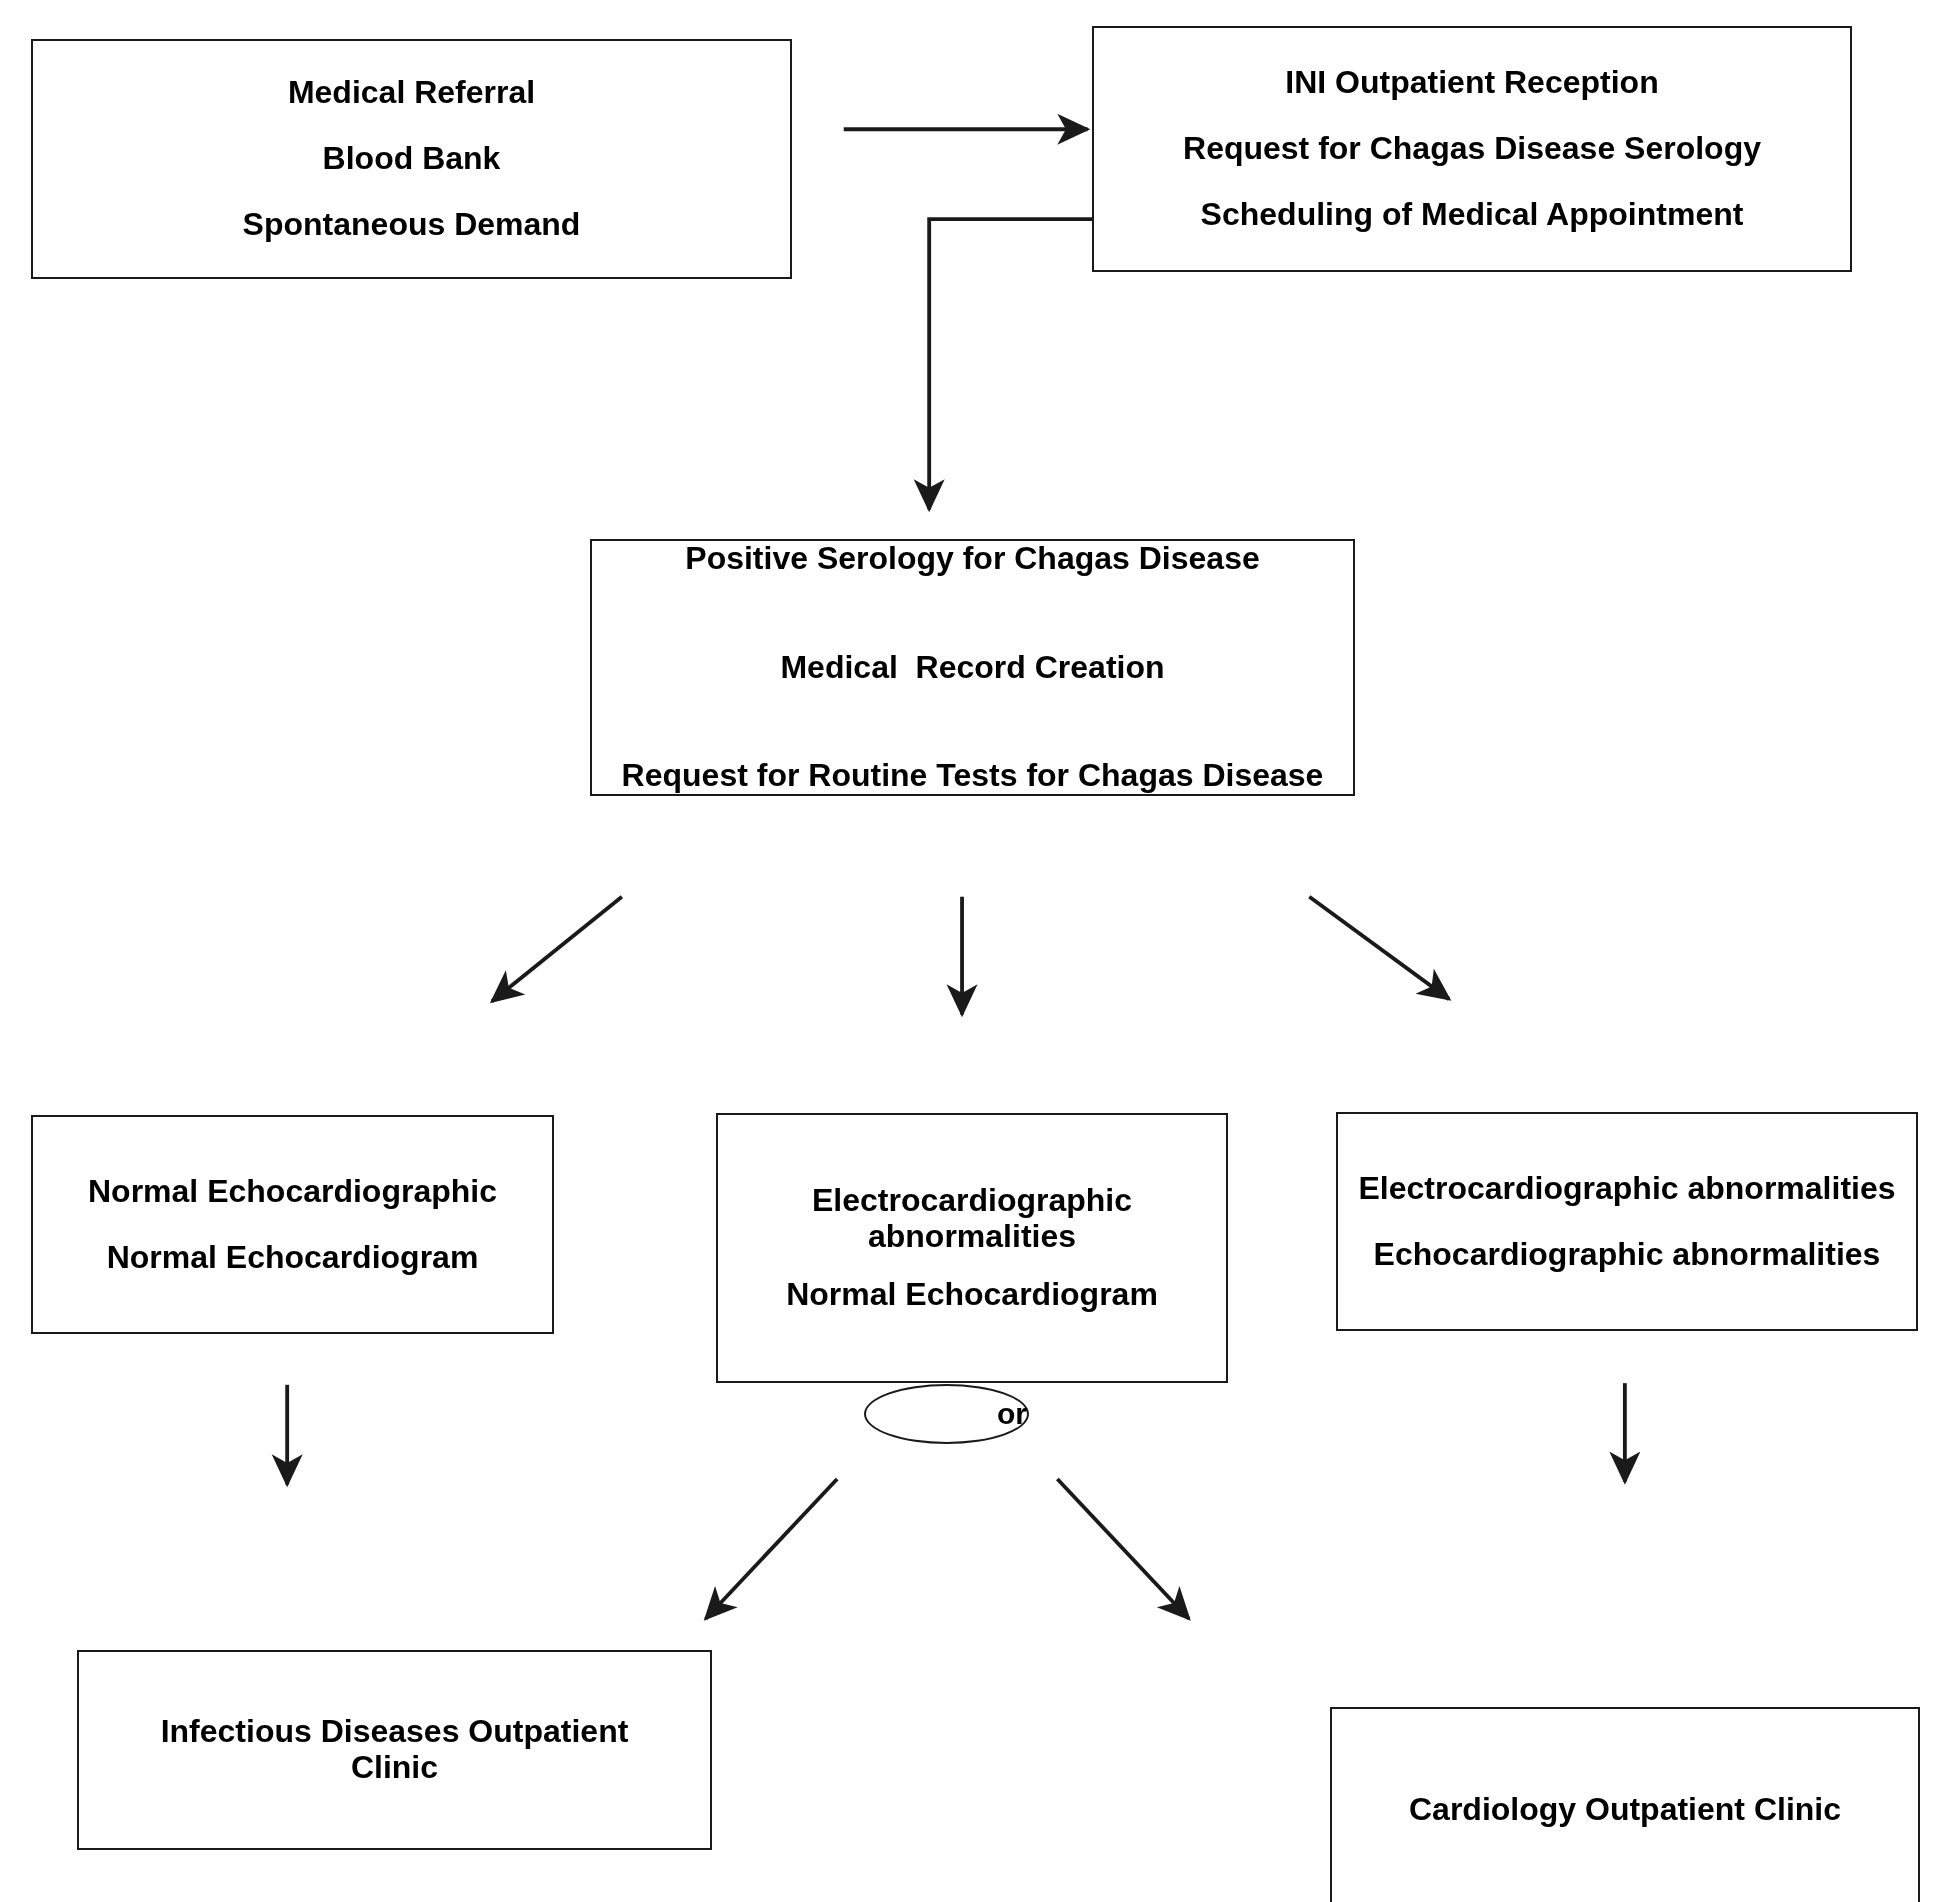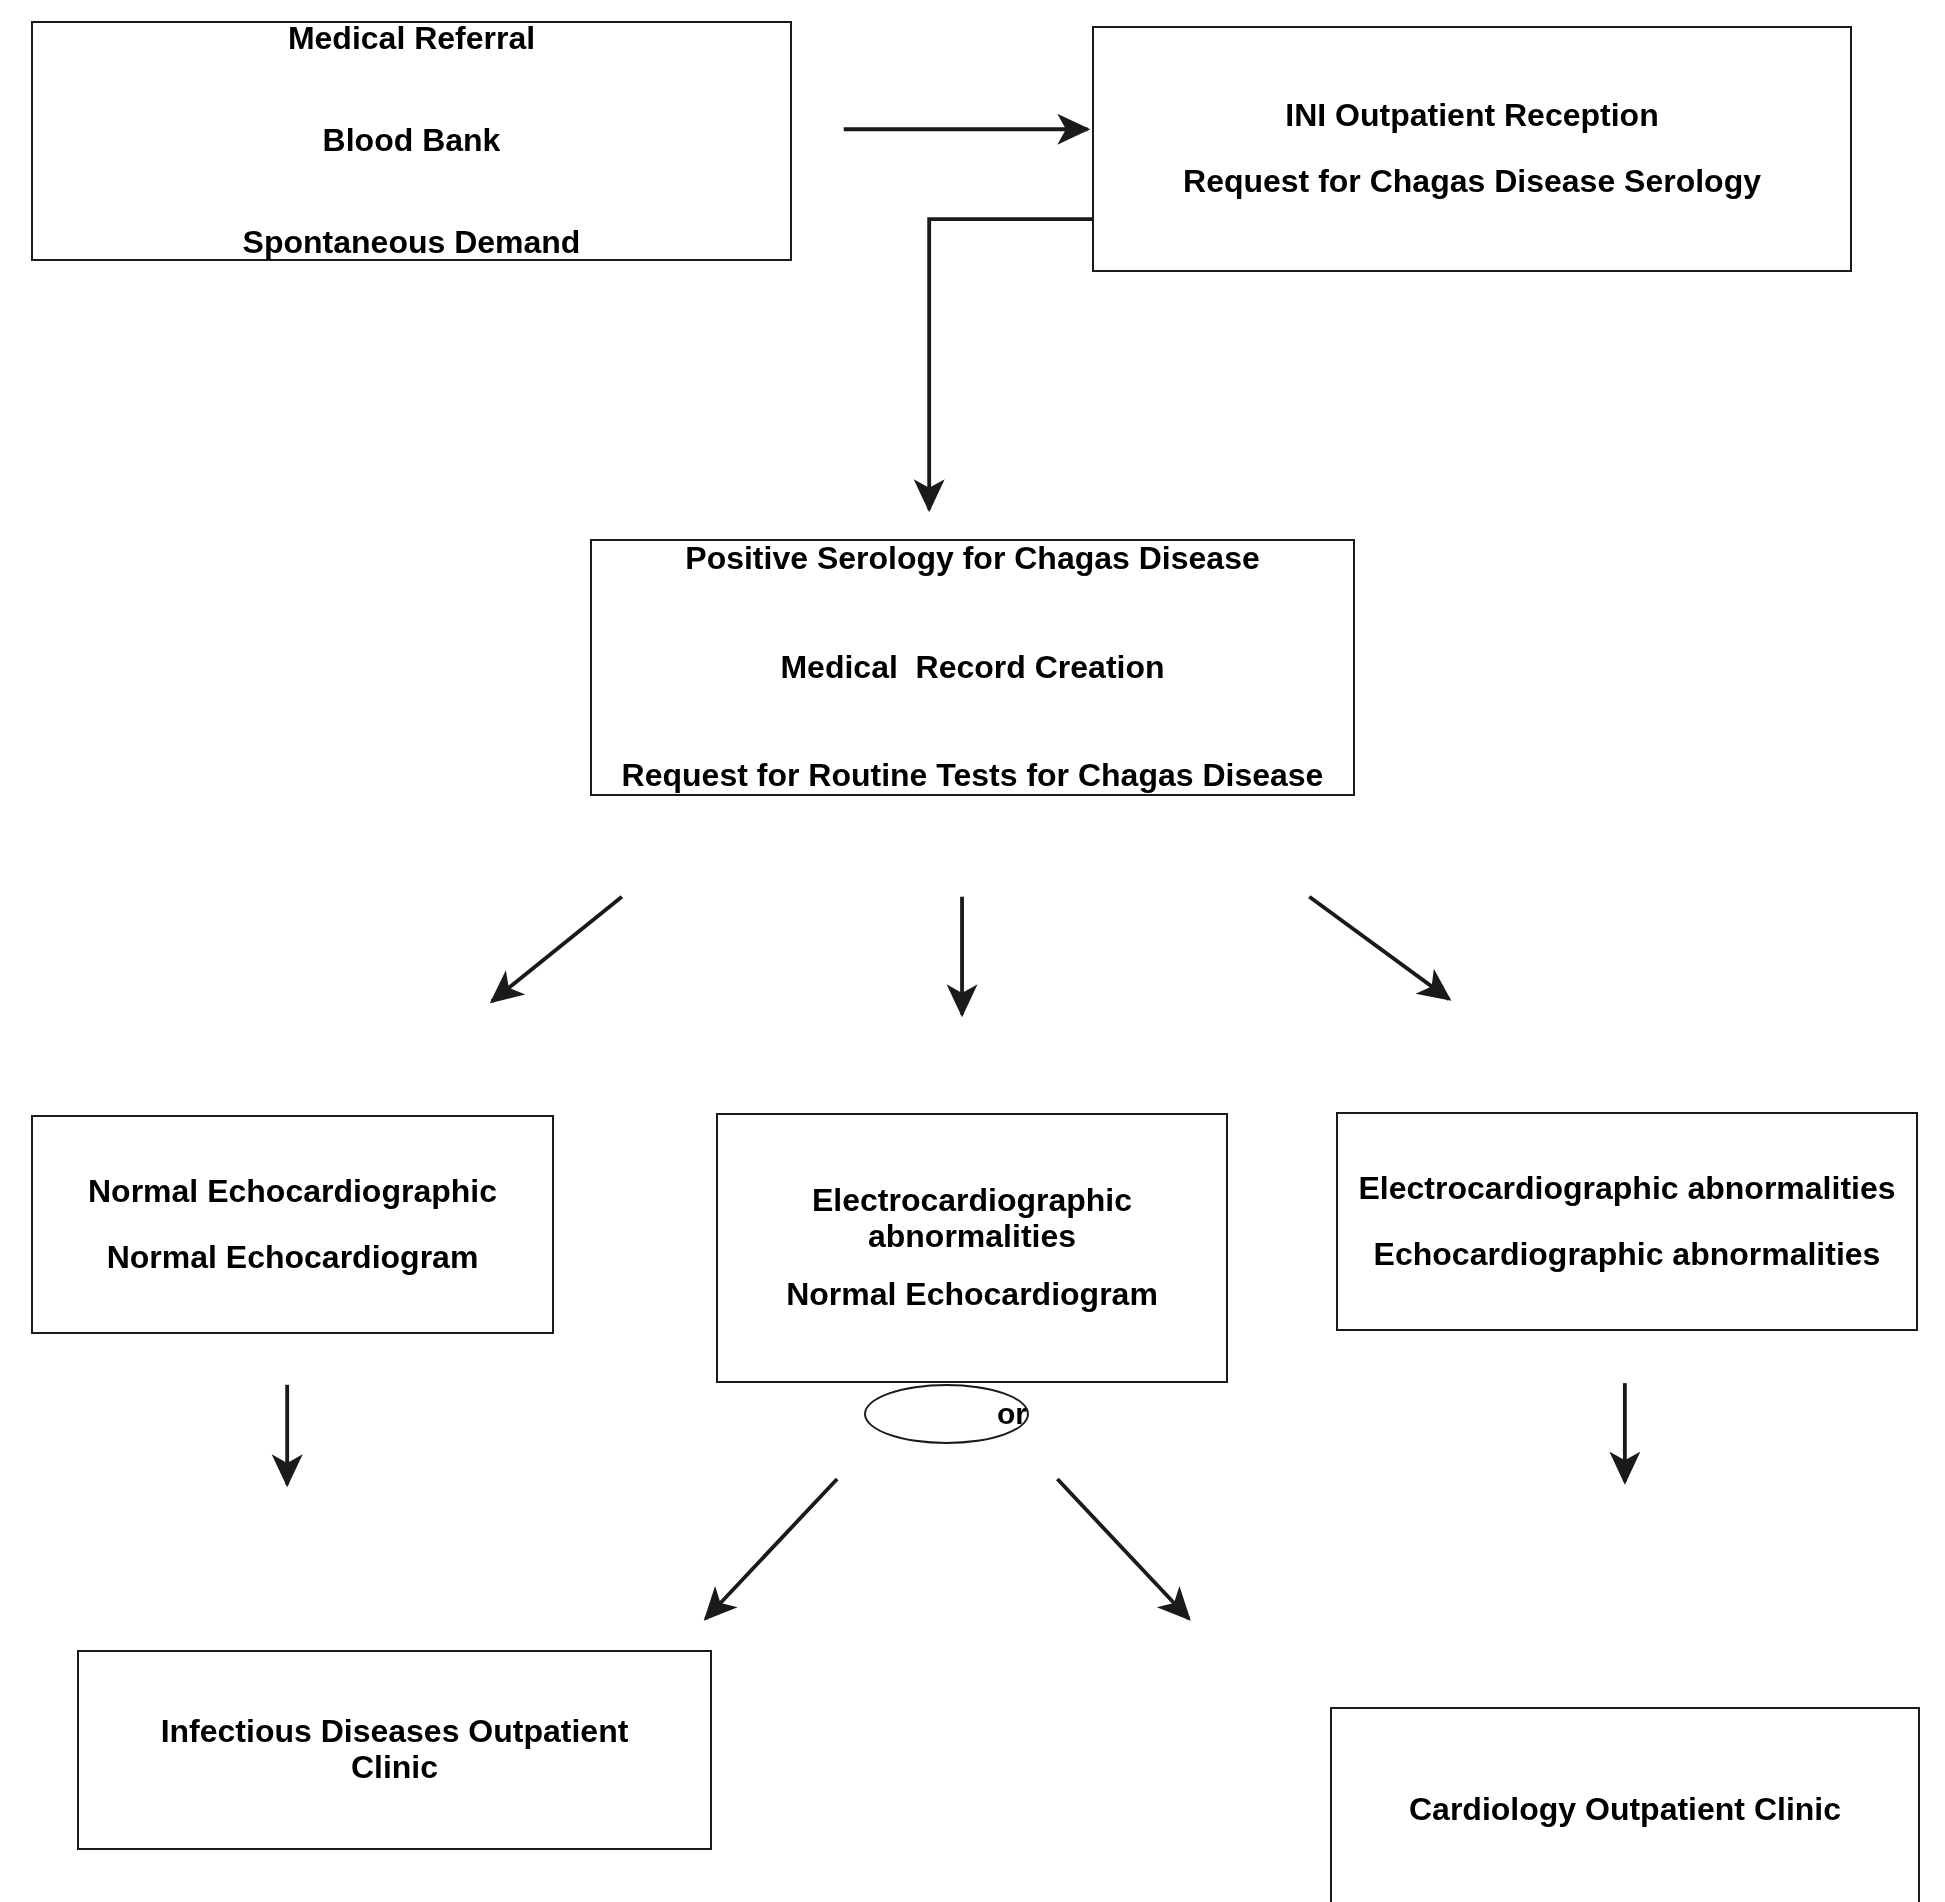--- a/index.html
+++ b/index.html
@@ -109,29 +109,30 @@
 
     <g>
       <line x1="1930" y1="2700" x2="2170" y2="2955" stroke="#1a1a1a" stroke-width="7" marker-end="url(#arrowhead)"></line>
     </g>
 
     <g>
       <line x1="2966" y1="2525" x2="2966" y2="2705" stroke="#1a1a1a" stroke-width="7" marker-end="url(#arrowhead)"></line>
     </g>
   </svg>
 
-  <div class="node" style="left:31px; top:21px; width:761px; height:240px;gap:36px;">
+  <div class="node" style="left:31px; top:39px; width:761px; height:240px;">
     <span class="line">Medical Referral</span>
     <span class="line">Blood Bank</span>
     <span class="line">Spontaneous Demand</span>
   </div>
 
   <div class="node" style="left:1092px; top:26px; width:760px; height:246px;">
     <span class="line">INI Outpatient Reception</span>
     <span class="line">Request for Chagas Disease Serology</span>
+    <span class="line">Scheduling of Medical Appointment</span>
   </div>
 
   <div class="node" style="left:590px; top:539px; width:765px; height:257px;justify-content:space-between;">
     <span class="line">Positive Serology for Chagas Disease</span>
     <span class="line">Medical  Record Creation</span>
     <span class="line">Request for Routine Tests for Chagas Disease</span>
   </div>
 
   <div class="node" style="left:31px; top:1115px; width:523px; height:219px;">
     <span class="line">Normal Echocardiographic</span>

